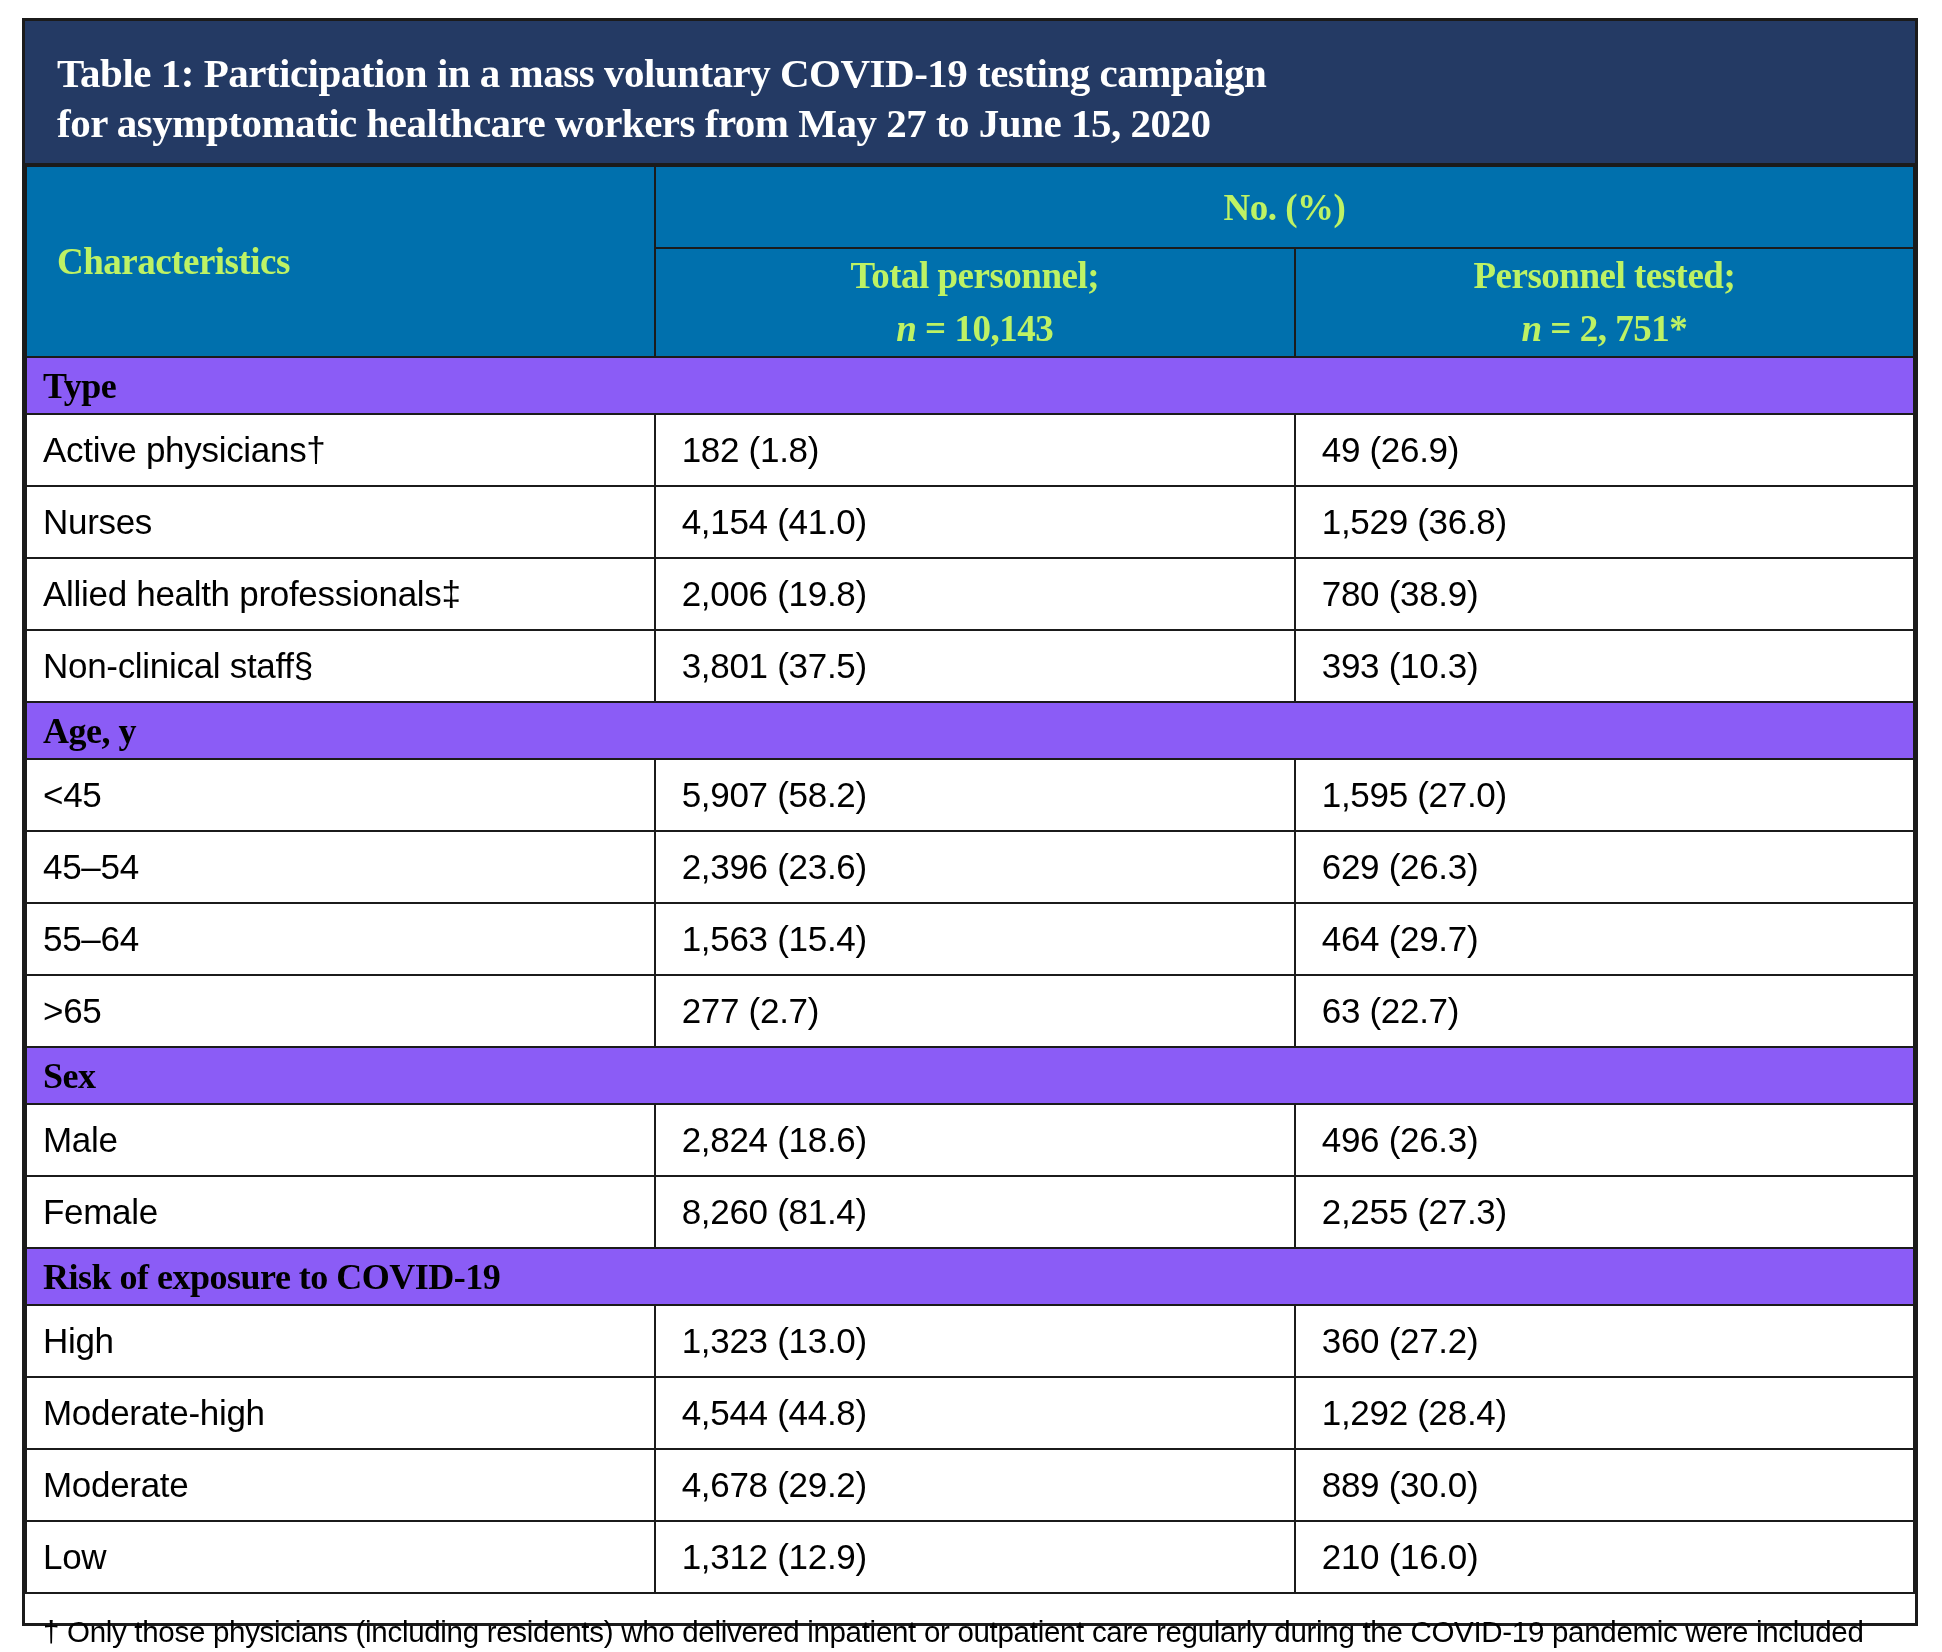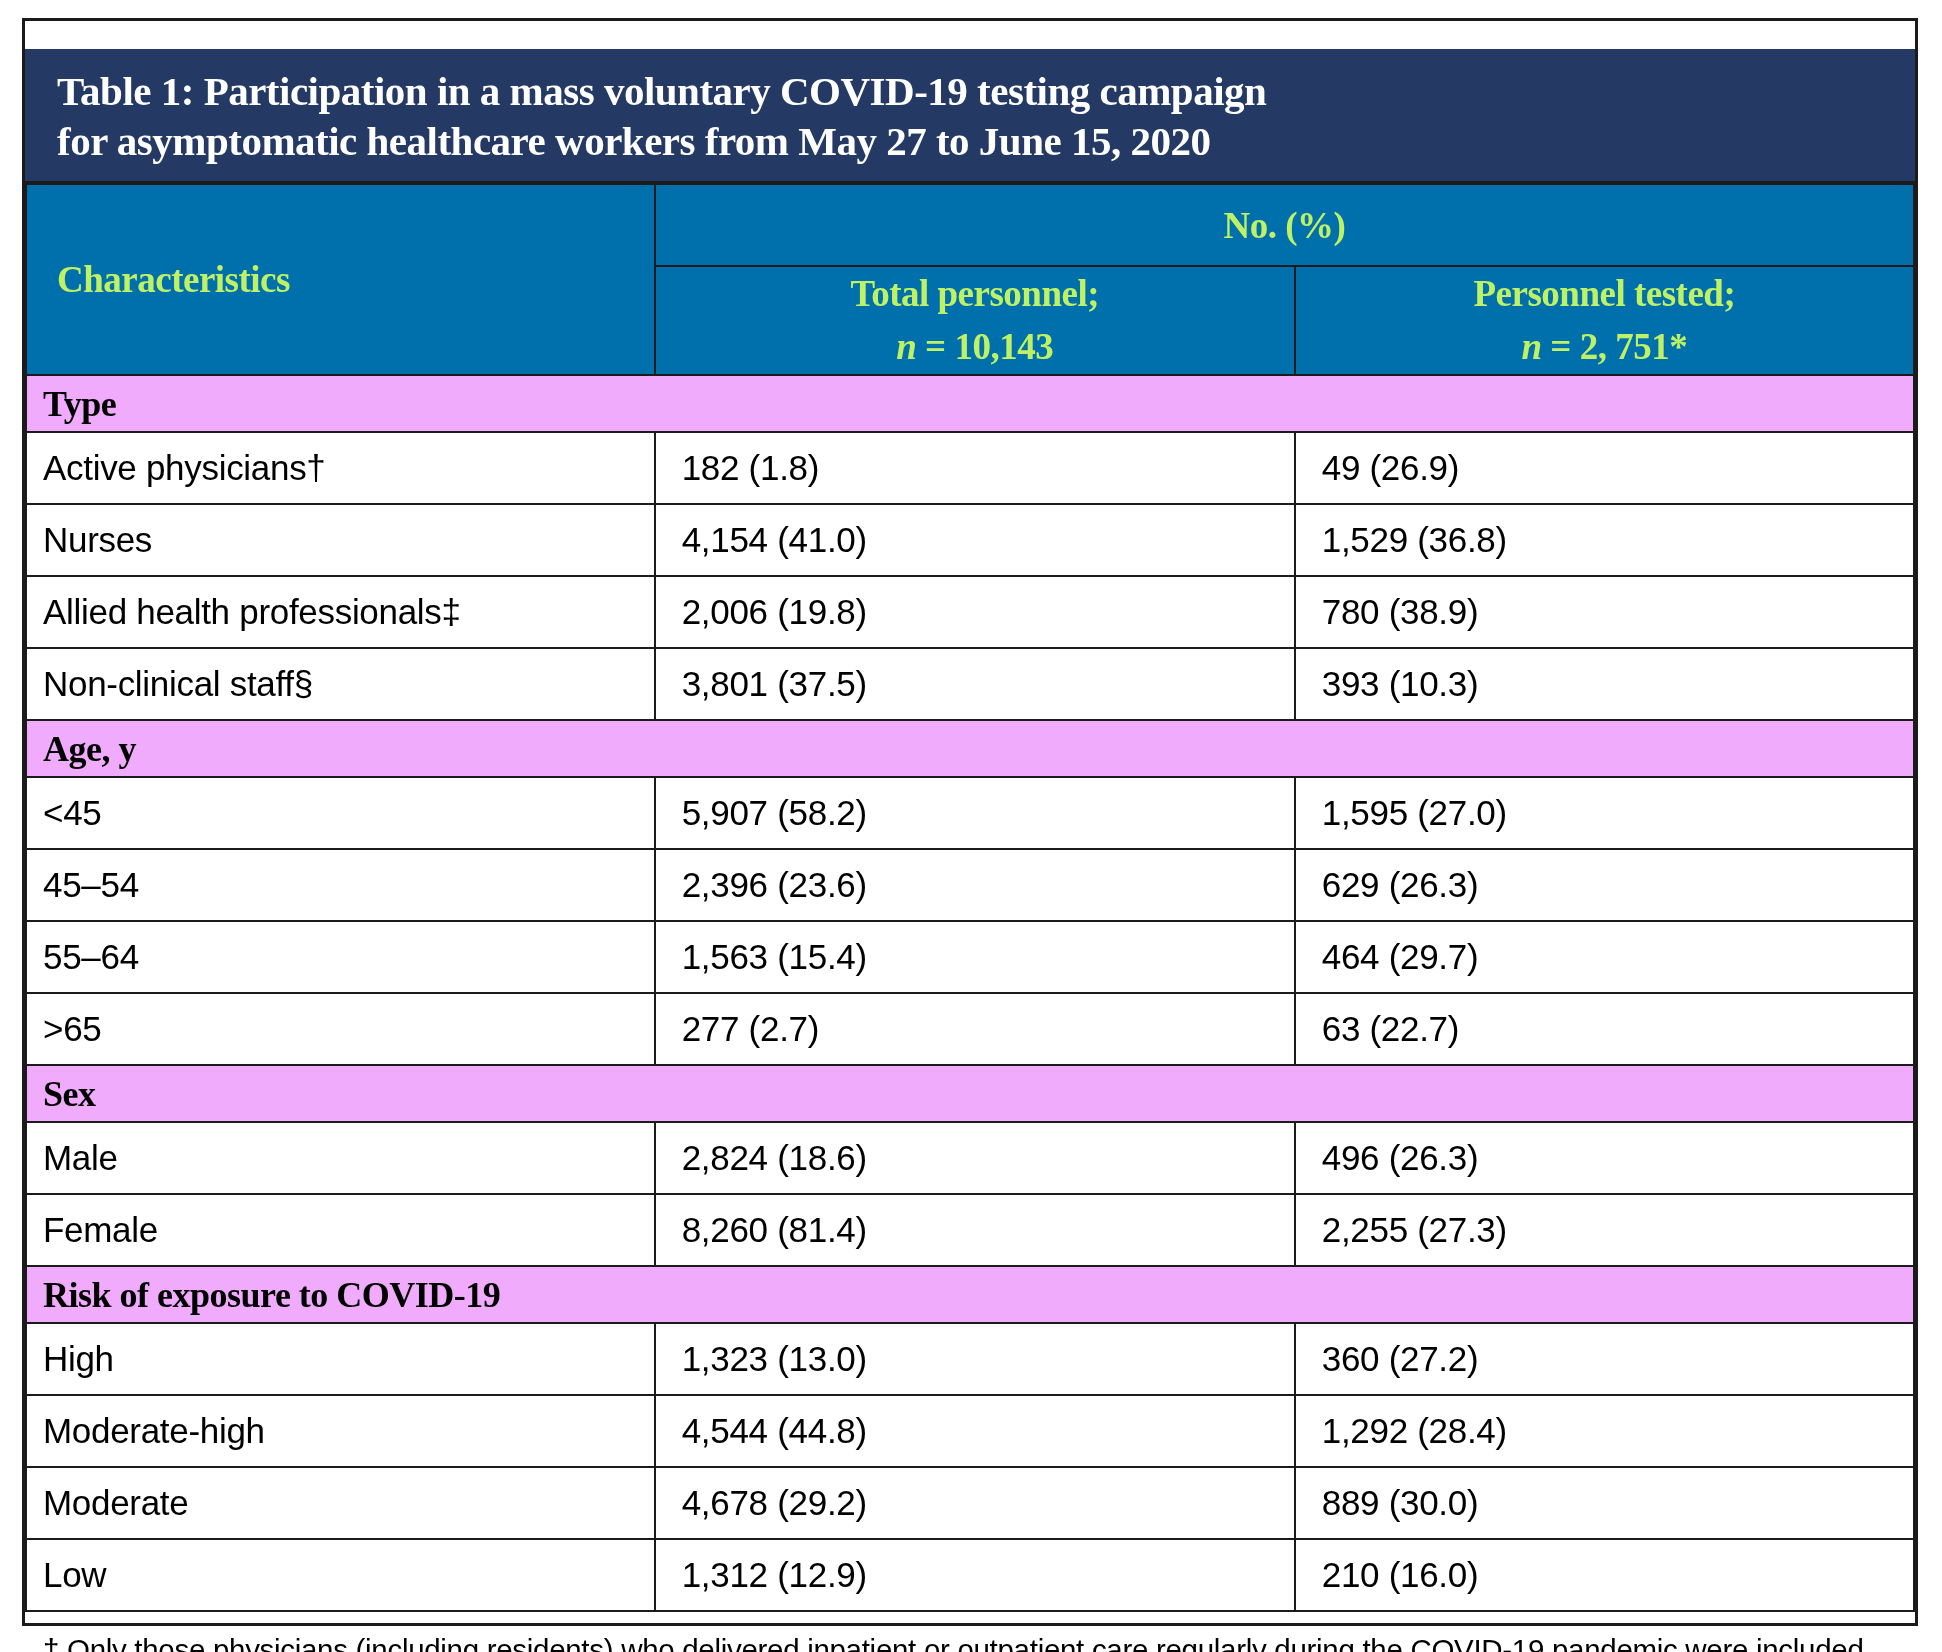--- a/index.html
+++ b/index.html
@@ -23,24 +23,23 @@
     display: flex;
     flex-direction: column;
   }
   .title-bar {
     background: #243a64;
     color: #ffffff;
     font-family: "Liberation Serif", serif;
     font-weight: bold;
     font-size: 41px;
     line-height: 1.22;
-    padding: 17px 20px 15px 32px;
+    padding: 27px 20px 15px 32px;
     border-bottom: 2px solid #1b1b1b;
     letter-spacing: -0.5px;
-    margin-top: 28px;
   }
   table.maintable {
     border-collapse: collapse;
     table-layout: fixed;
     width: 100%;
   }
   table.maintable th, table.maintable td {
     border: 2px solid #1b1b1b;
     box-sizing: border-box;
   }
@@ -63,21 +62,21 @@
     vertical-align: middle;
   }
   th.sub-cell {
     height: 104px;
     text-align: center;
     vertical-align: middle;
     line-height: 1.42;
   }
   th.sub-cell .nline i { font-style: italic; }
   tr.section-row td {
-    background: #f0abfc;
+    background: #8b5cf6;
     font-family: "Liberation Serif", serif;
     font-weight: bold;
     font-size: 36px;
     height: 57px;
     padding-left: 16px;
     vertical-align: middle;
     letter-spacing: -0.5px;
   }
   tr.data-row td {
     background: #ffffff;

